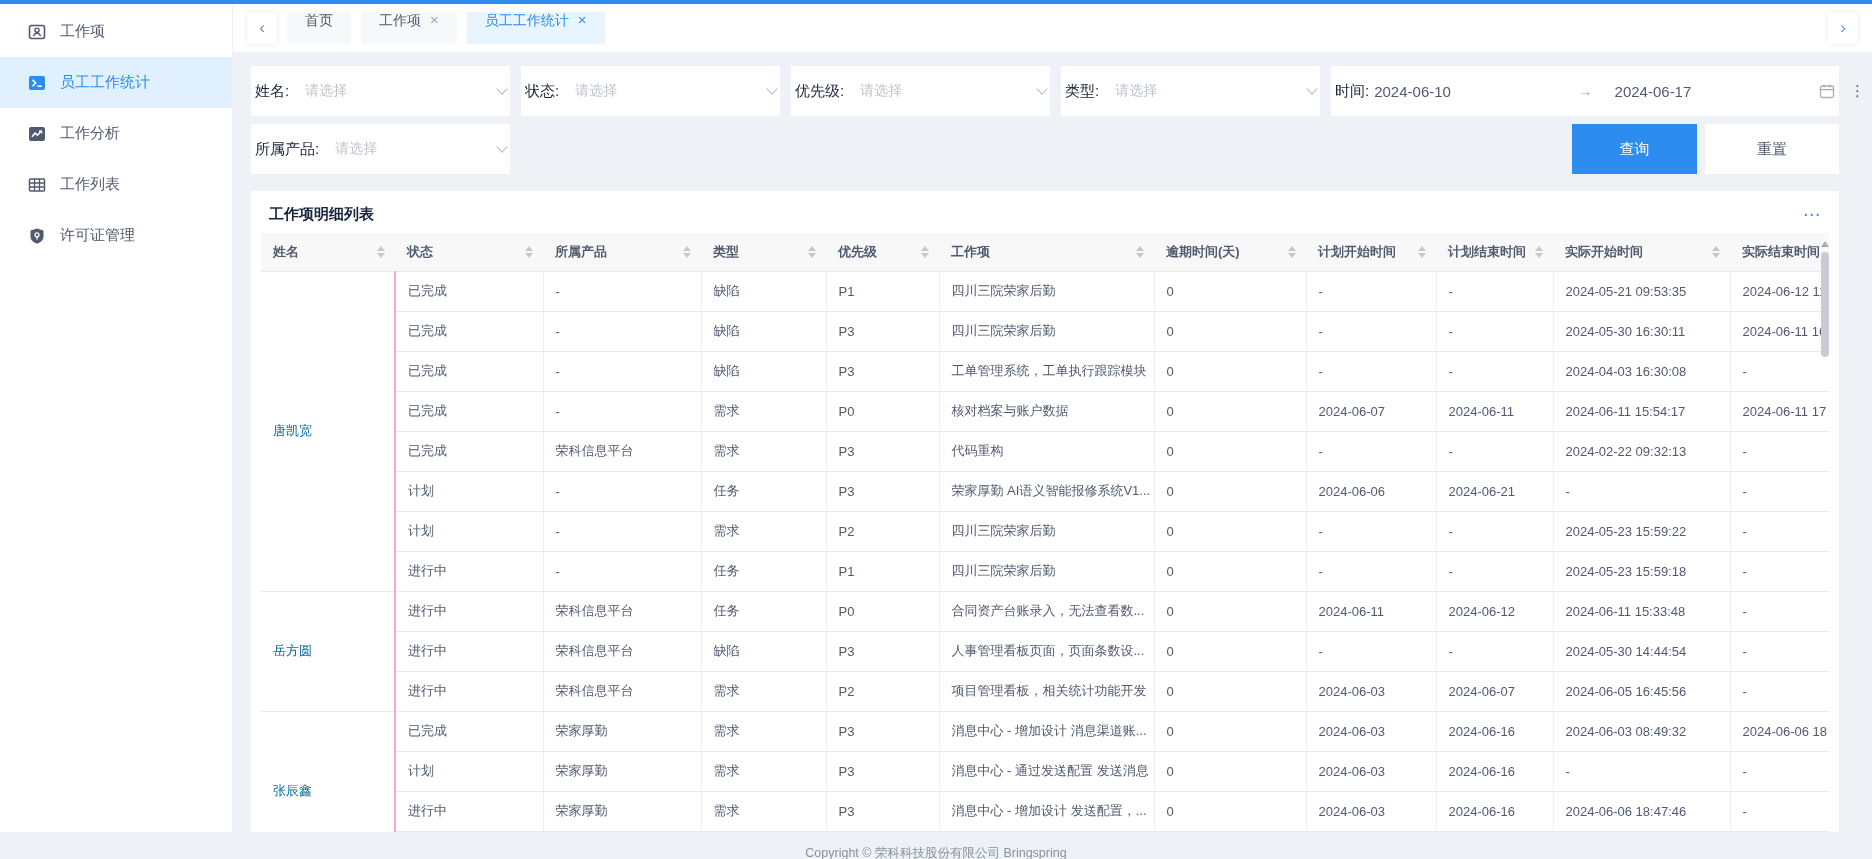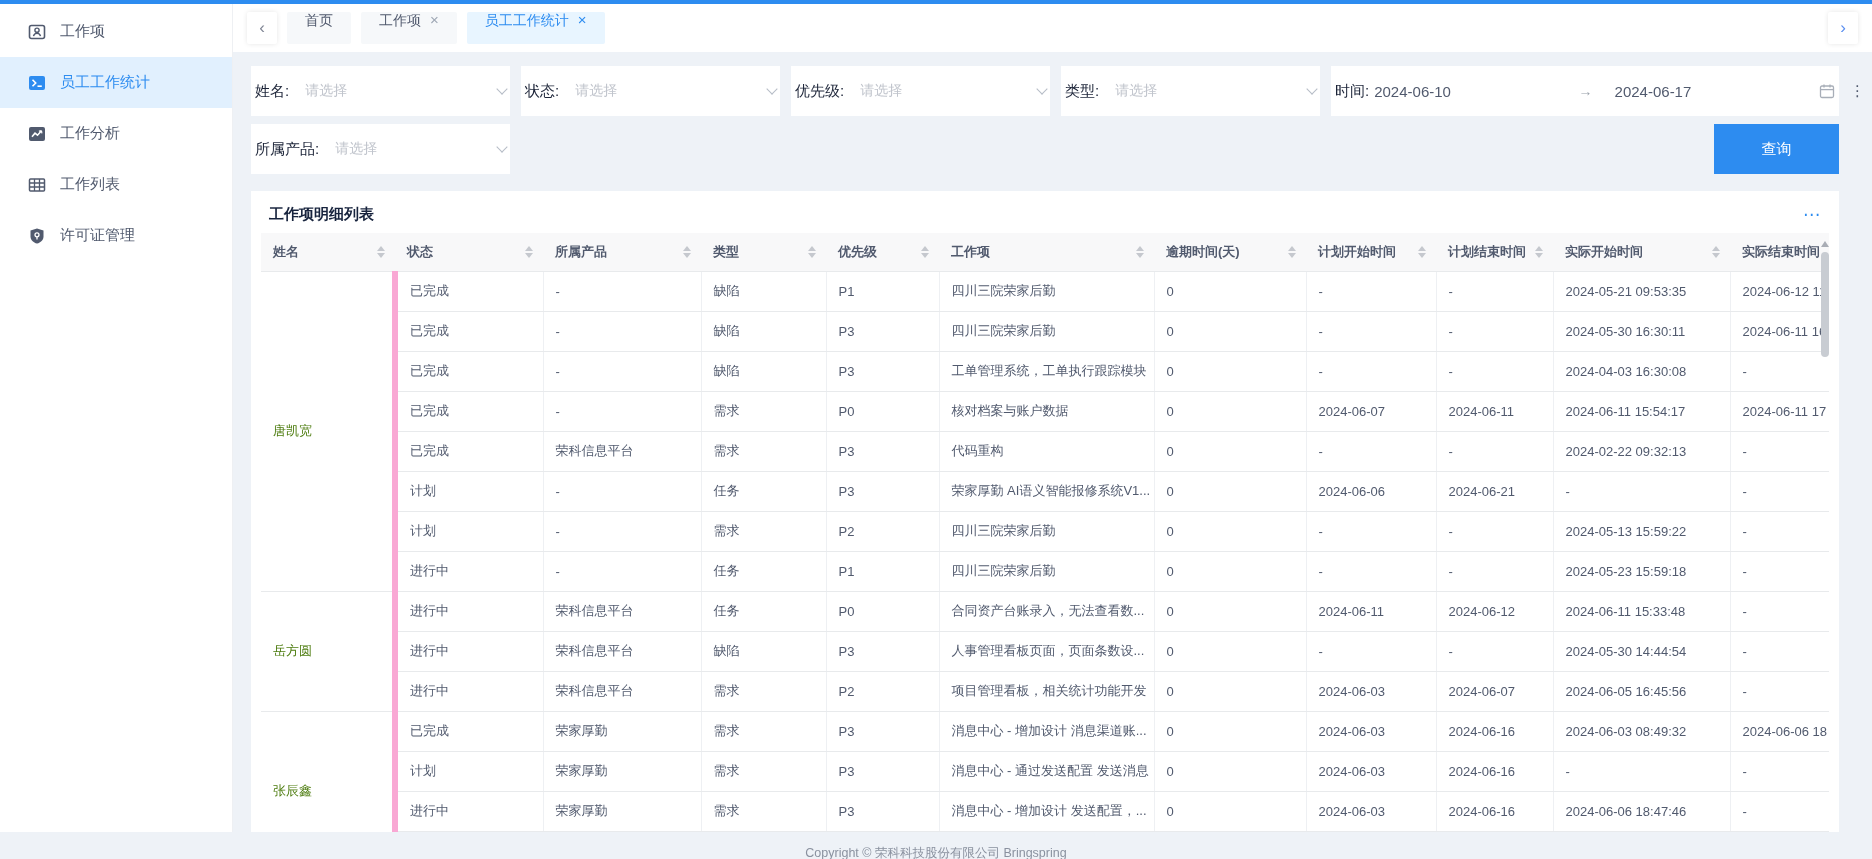--- a/index.html
+++ b/index.html
@@ -68,21 +68,21 @@
     font-weight:700; color:#515a6e; white-space:nowrap; overflow:hidden; }
   .sorters { margin-left:auto; display:flex; flex-direction:column; align-items:center;
     gap:2px; padding-left:8px; cursor:pointer; }
   .cu { width:0; height:0; border-left:4px solid transparent; border-right:4px solid transparent;
     border-bottom:5px solid #c5c8ce; }
   .cd { width:0; height:0; border-left:4px solid transparent; border-right:4px solid transparent;
     border-top:5px solid #c5c8ce; }
   td { height:40px; font-size:13px; color:#515a6e; border-bottom:1px solid #e8eaec;
     border-right:1px solid #eef0f3; padding:0 10px 0 12px; white-space:nowrap; overflow:hidden;
     background:#fff; }
-  td.name-cell { border-right:6px solid #f9a8d4; vertical-align:middle; color:#4d7c0f; }
+  td.name-cell { border-right:2px solid #f9a8d4; vertical-align:middle; color:#0369a1; }
   .vscroll { position:absolute; right:0; top:8px; width:9px; height:140px; }
   .vtri { width:0; height:0; border-left:4.5px solid transparent; border-right:4.5px solid transparent;
     border-bottom:6px solid #a9adb5; margin:0 auto 5px auto; }
   .vthumb { width:8px; height:105px; background:#c8ccd2; border-radius:4px; margin:0 auto; cursor:pointer; }
 
   .footer { height:43px; background:#eef2f7; display:flex; align-items:center; justify-content:center;
     font-size:12.5px; color:#8a919f; }
 </style>
 </head>
 <body>
@@ -201,20 +201,21 @@
       </div>
 
       <div class="frow frow2">
         <div class="fbox">
           <span class="lbl">所属产品:</span>
           <span class="ph">请选择</span>
           <span class="chev"></span>
         </div>
         <div class="btns">
           <div class="btn primary">查询</div>
+          <div class="btn plain">重置</div>
         </div>
       </div>
 
       <div class="card">
         <div class="card-head">
           <span class="card-title">工作项明细列表</span>
           <span class="card-more">⋯</span>
         </div>
         <div class="twrap">
           <table id="work-table">
@@ -406,21 +407,21 @@
                 </tr>
                 <tr>
                   <td>计划</td>
                   <td>-</td>
                   <td>需求</td>
                   <td>P2</td>
                   <td>四川三院荣家后勤</td>
                   <td>0</td>
                   <td>-</td>
                   <td>-</td>
-                  <td>2024-05-13 15:59:22</td>
+                  <td>2024-05-23 15:59:22</td>
                   <td>-</td>
                 </tr>
                 <tr>
                   <td>进行中</td>
                   <td>-</td>
                   <td>任务</td>
                   <td>P1</td>
                   <td>四川三院荣家后勤</td>
                   <td>0</td>
                   <td>-</td>

